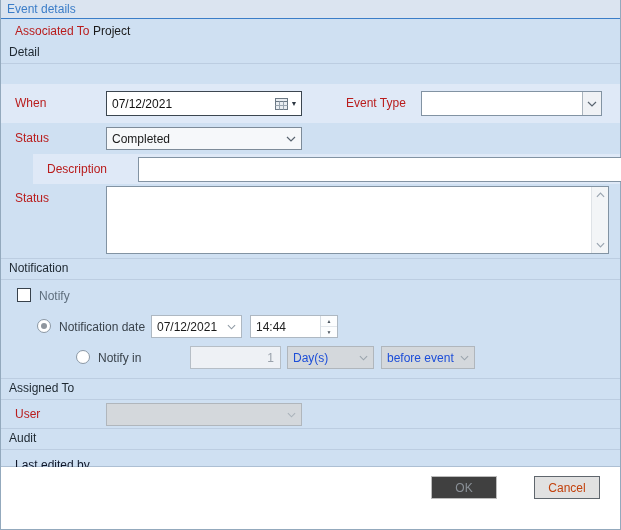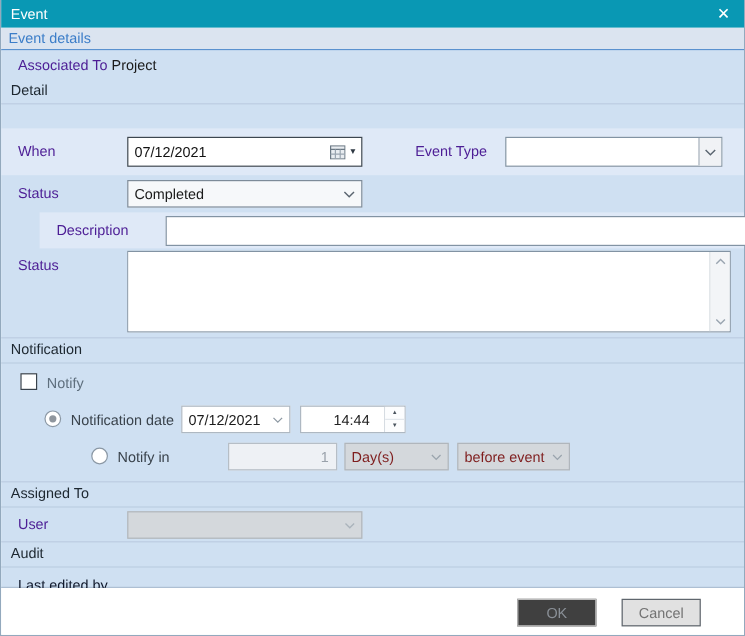--- a/index.html
+++ b/index.html
@@ -16,21 +16,21 @@
   
   .subheader { height: 19px; background: #dbe4f0; border-bottom: 1px solid #3b7dc8; color: #3b7dc8; display: flex; align-items: center; padding-left: 6px; flex: 0 0 auto; }
 
   
   .panel { background: #cfe0f2; height: 448px; flex: 0 0 auto; border-bottom: 1px solid #adbfd3; }
   .row { position: relative; }
   .row.alt { background: #dfe9f7; }
   .sec-header { display: flex; align-items: flex-end; padding: 0 0 4px 8px; color: #1d2730; border-bottom: 1px solid #bccde1; height: 22px; }
   .sec-header.topline { border-top: 1px solid #bccde1; }
 
-  .lbl { position: absolute; color: #4c1d95; }
+  .lbl { position: absolute; color: #b91c1c; }
   .val-black { position: absolute; color: #1a1a1a; }
 
   .r-associated { height: 23px; }
   .r-when { height: 39px; margin-top: 20px; }
   .r-status { height: 31px; }
   .r-desc { height: 30px; margin-left: 32px; }
   .r-comment { height: 74px; }
   .r-notify { height: 30px; }
   .r-notifdate { height: 32px; }
   .r-notifyin { height: 36px; margin-left: 39px; }
@@ -63,48 +63,44 @@
 
   
   .checkbox { position: absolute; left: 16px; top: 8px; width: 14px; height: 14px; background: #fff; border: 1.5px solid #38424c; cursor: pointer; }
   .cb-label { position: absolute; left: 38px; top: 9px; color: #5f6f7e; }
   .radio { position: absolute; width: 14px; height: 14px; border: 1px solid #8b98a5; border-radius: 50%; background: #fff; cursor: pointer; }
   .radio.selected::after { content: ""; position: absolute; left: 3px; top: 3px; width: 6px; height: 6px; border-radius: 50%; background: #8f969e; }
   .radio-label { position: absolute; color: #3a434c; }
 
   .datecombo { left: 150px; top: 5px; width: 91px; height: 23px; background: #fff; border: 1px solid #aeb8c2; }
   .time-field { position: absolute; left: 249px; top: 5px; width: 88px; height: 23px; background: #fff; border: 1px solid #aeb8c2; display: flex; }
-  .time-field input { flex: 1; min-width: 0; border: none; outline: none; font: inherit; padding-left: 5px; background: transparent; color: #222; margin-left: 22px; }
+  .time-field input { flex: 1; min-width: 0; border: none; outline: none; font: inherit; padding-left: 5px; background: transparent; color: #222; }
   .spinner { width: 17px; display: flex; flex-direction: column; border-left: 1px solid #d6dce2; }
   .spin-btn { flex: 1; border: none; background: #fcfdfe; font-size: 5px; color: #4a545e; cursor: pointer; padding: 0; line-height: 1; }
   .spin-btn:first-child { border-bottom: 1px solid #e2e7ec; }
 
   .num-disabled { left: 150px; top: 4px; width: 91px; height: 23px; background: #eef1f5; border: 1px solid #b6bec6; color: #9aa2ab; text-align: right; padding-right: 6px; font: inherit; position: absolute; }
   .combo-disabled { background: #d4d8dc; border: 1px solid #b0b6bc; }
-  .combo-disabled .cval { color: #7f1d1d; }
+  .combo-disabled .cval { color: #1d4ed8; }
 
   .user-combo { left: 105px; top: 3px; width: 196px; height: 23px; }
 
   .lastedit-lbl { position: absolute; left: 14px; top: 8px; color: #0f172a; }
 
   
   .footer { background: #fff; height: 39px; position: relative; flex: 1; }
   .btn { position: absolute; top: 9px; width: 66px; height: 23px; font: inherit; cursor: pointer; }
   .btn-ok { left: 430px; background: #404040; border: 1px solid #bcbcbc; color: #8a9097; }
-  .btn-cancel { left: 517px; background: #e1e1e1; border: 1px solid #5f666d; color: #737373; }
+  .btn-cancel { left: 533px; background: #e1e1e1; border: 1px solid #5f666d; color: #c2410c; }
 </style>
 </head>
 <body>
 
 <div class="dialog">
 
-  <div class="titlebar">
-    <span class="title">Event</span>
-    <button class="close-btn"><span>✕</span></button>
-  </div>
 
   <div class="subheader">
     <span>Event details</span>
   </div>
 
   <div class="panel">
 
     <div class="row r-associated">
       <span class="lbl" style="left:14px;top:5px;">Associated To</span>
       <span class="val-black" style="left:92px;top:5px;">Project</span>

